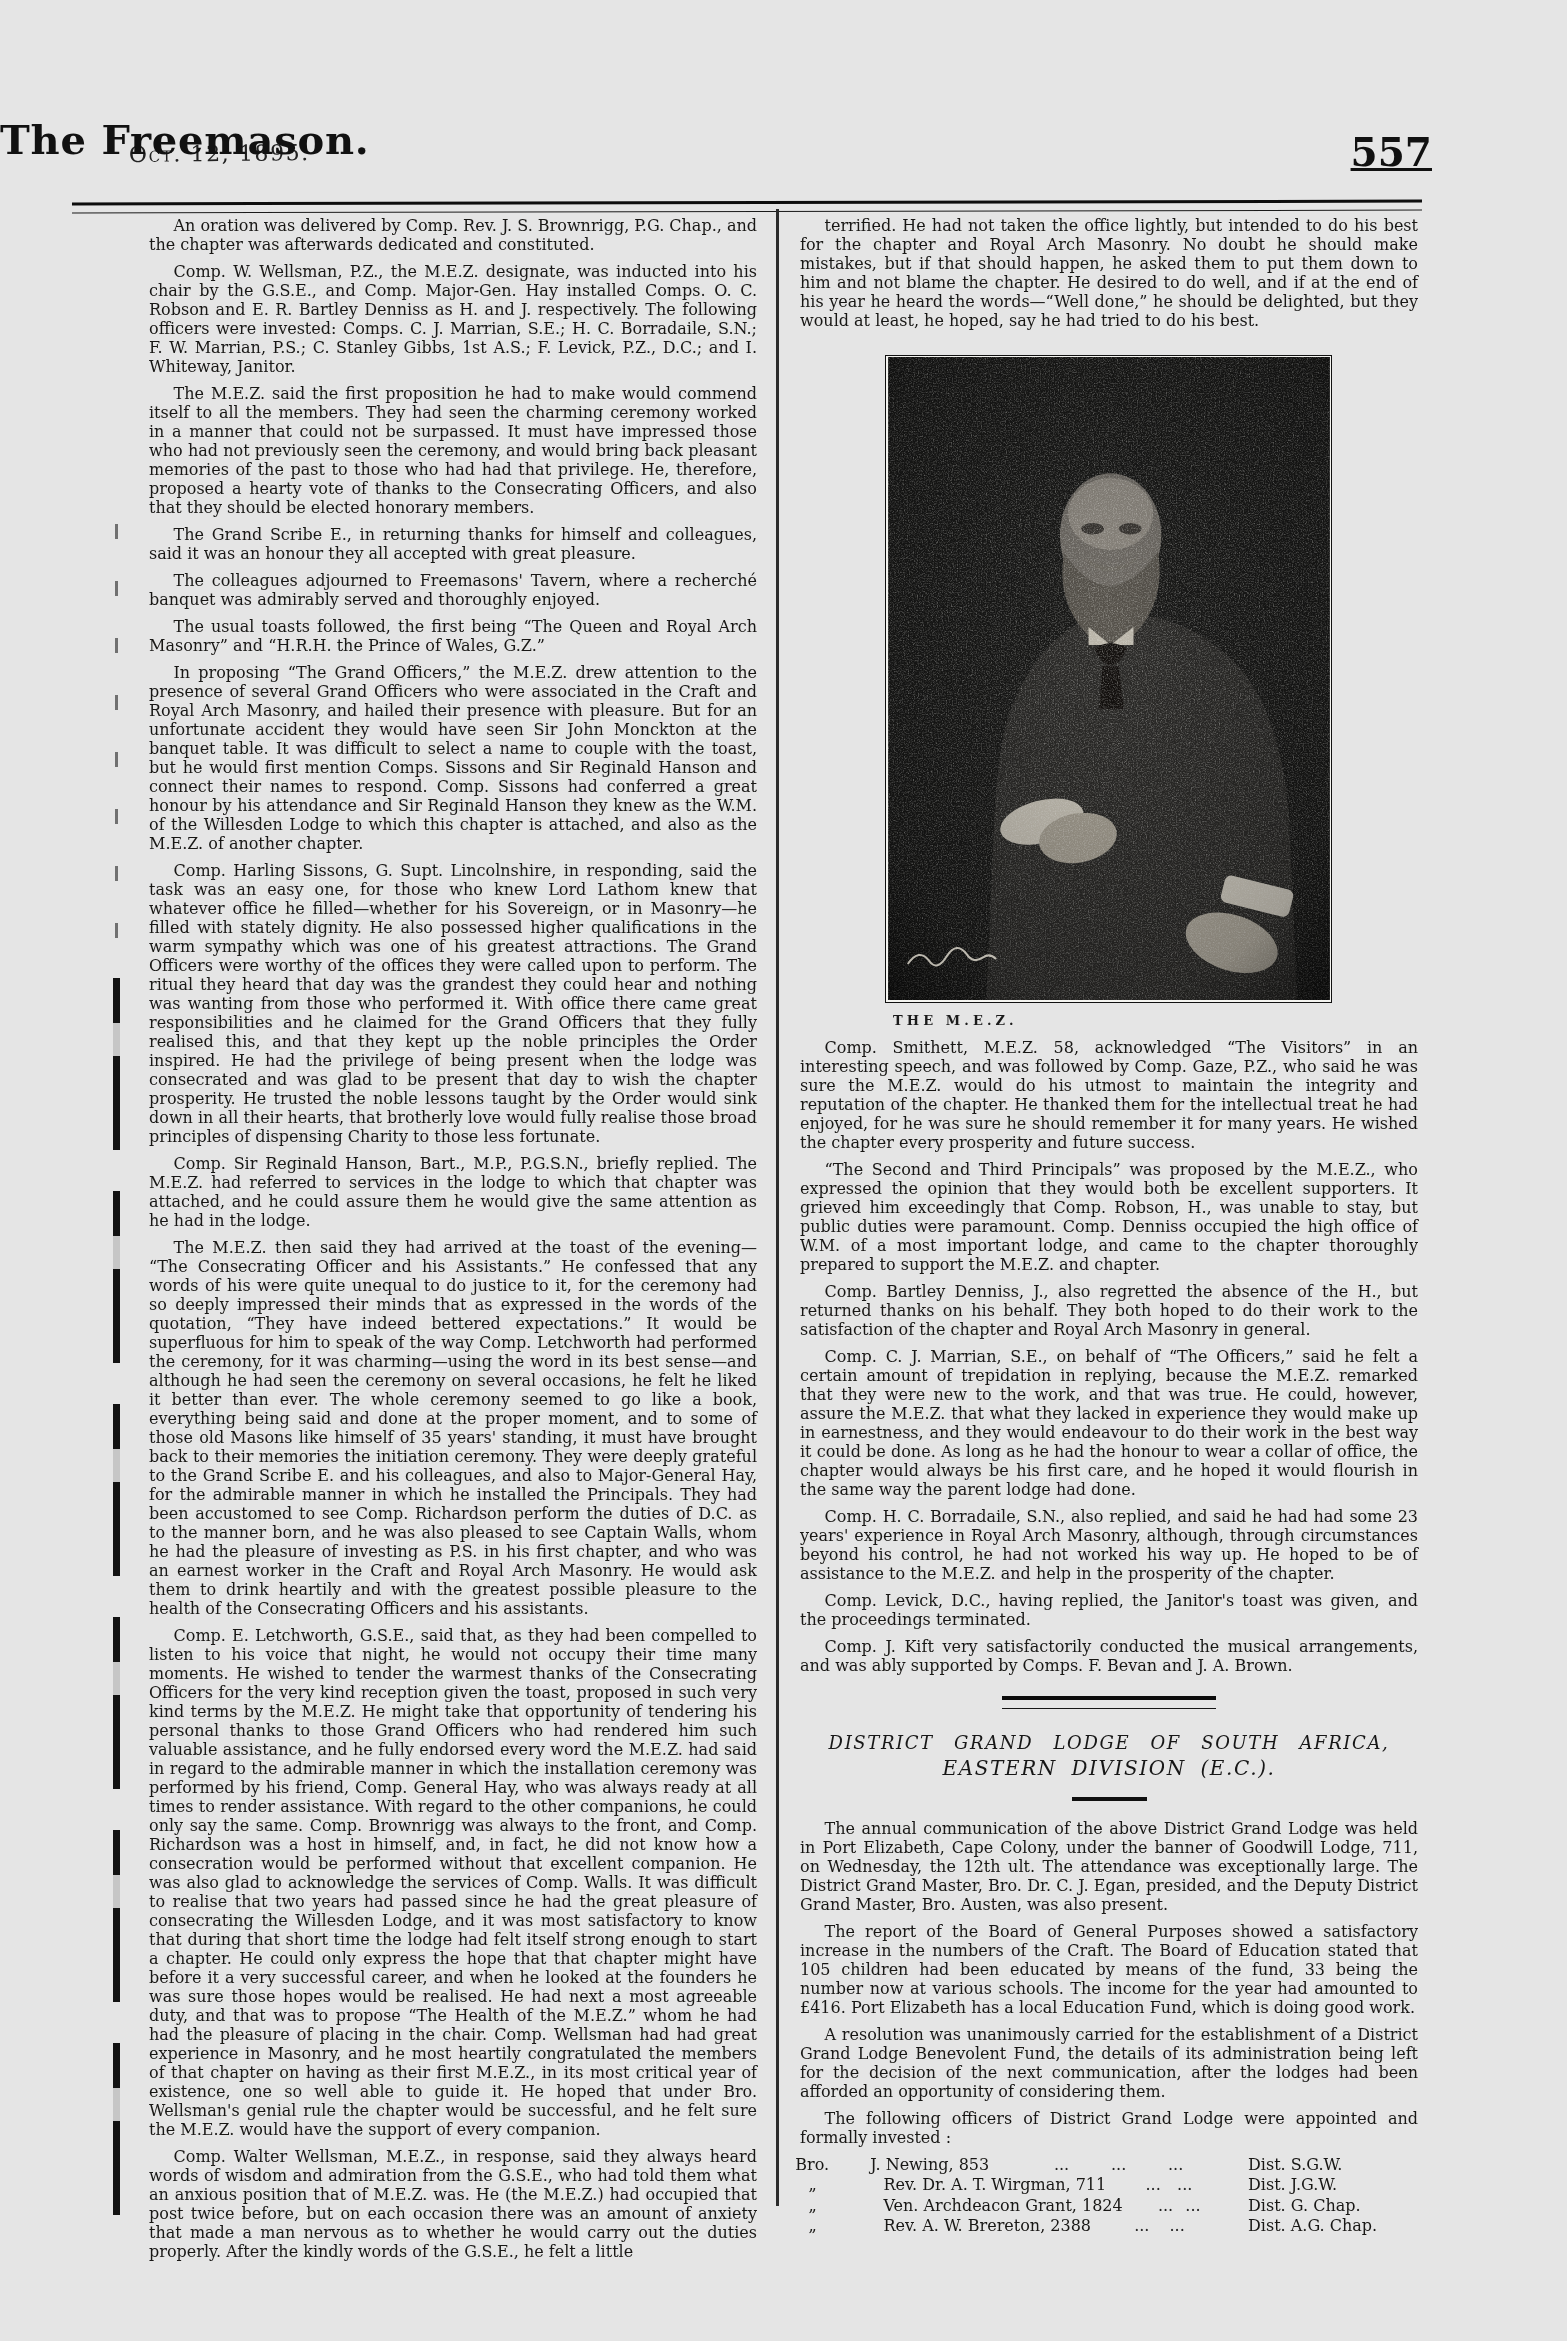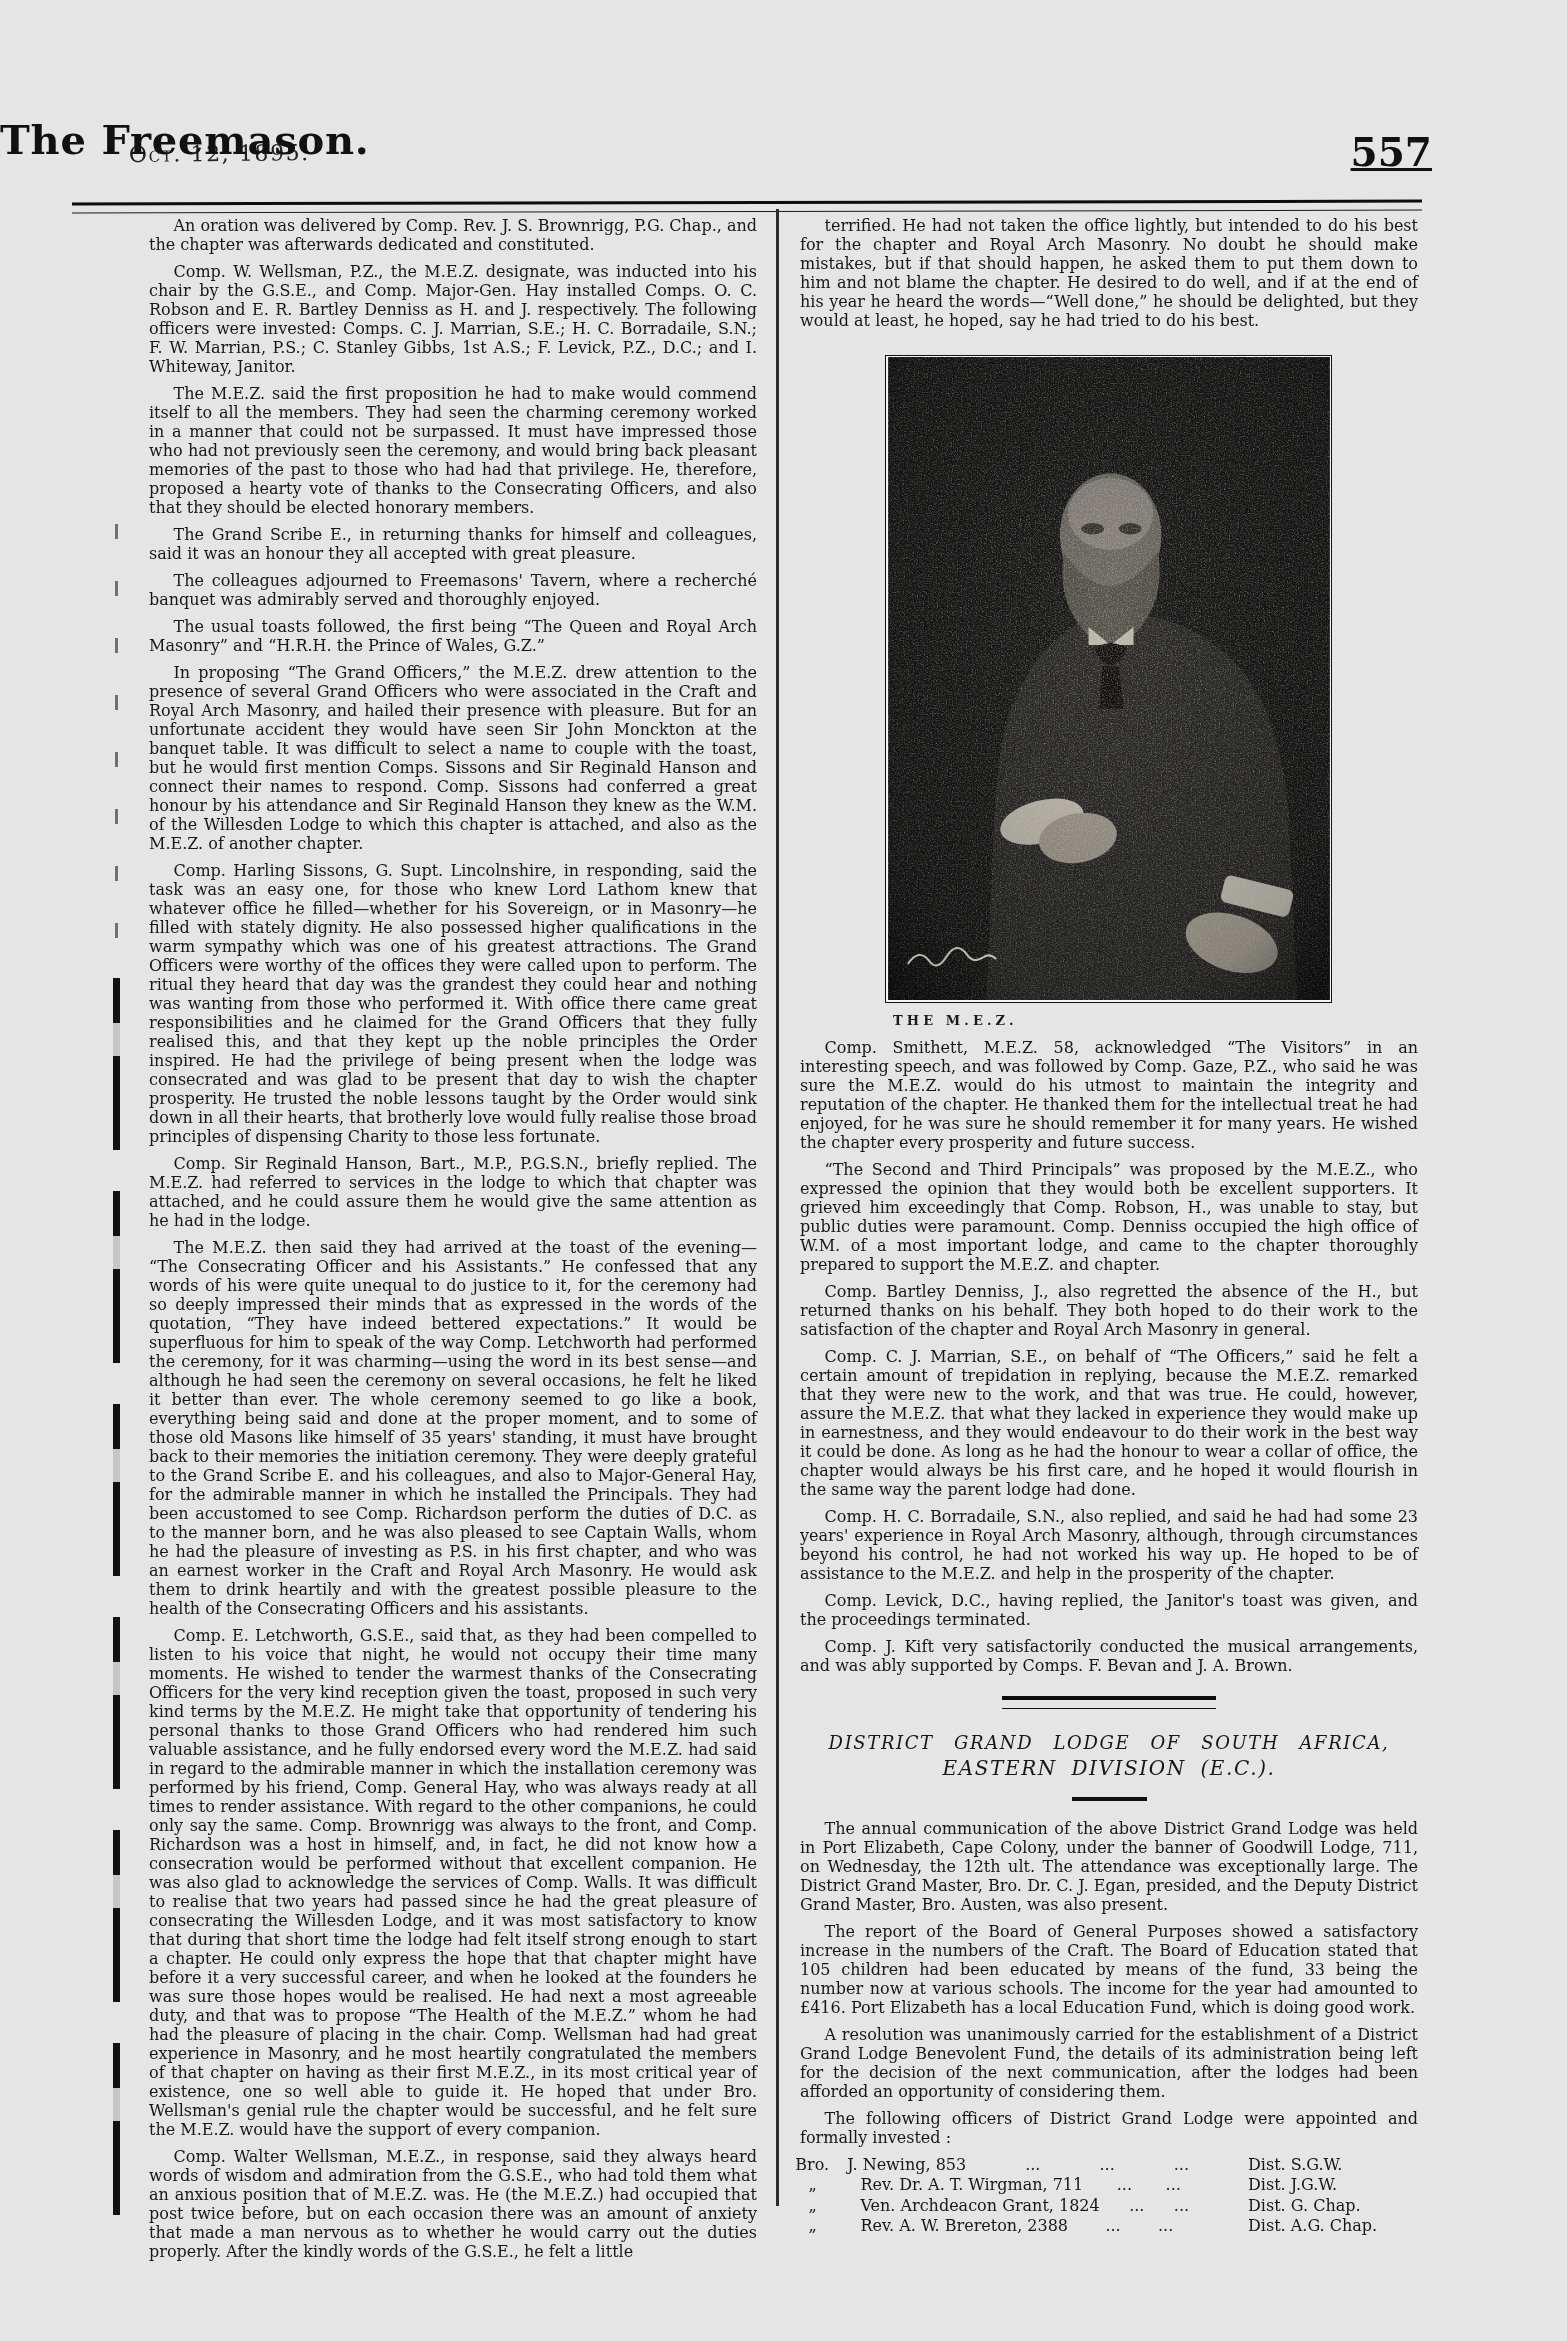--- a/index.html
+++ b/index.html
@@ -67,21 +67,21 @@
     margin-top:6.5px;text-align:center;font-style:italic;
     font-size:20px;color:#171717;letter-spacing:1.6px;word-spacing:6.5px;
   }
   .section-shortrule{
     width:75px;height:3.3px;background:#101010;margin:19.6px auto 18px auto;
   }
   
   .officers{margin-top:8.2px;}
   .officer-row{
     display:flex;align-items:baseline;
-    font-size:16px;line-height:20.5px;white-space:nowrap;
+    font-size:16px;line-height:20.5px;white-space:nowrap;gap:23px;
   }
   .officer-prefix{width:52px;flex:none;padding-left:3.3px;}
   .officer-row.ditto .officer-prefix{padding-left:16.4px;}
   .officer-name{flex:none;}
   .officer-dots{flex:1;display:flex;justify-content:space-evenly;color:#222;}
   .officer-office{width:178px;flex:none;}
   
   .edge-artifact{
     position:absolute;left:113px;top:978px;width:7.4px;height:1272px;
     background:repeating-linear-gradient(

